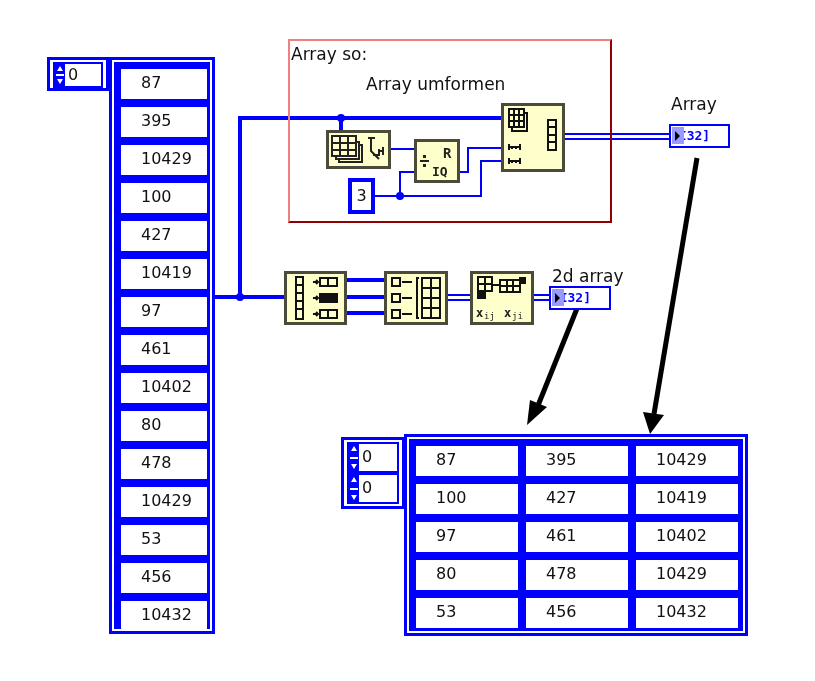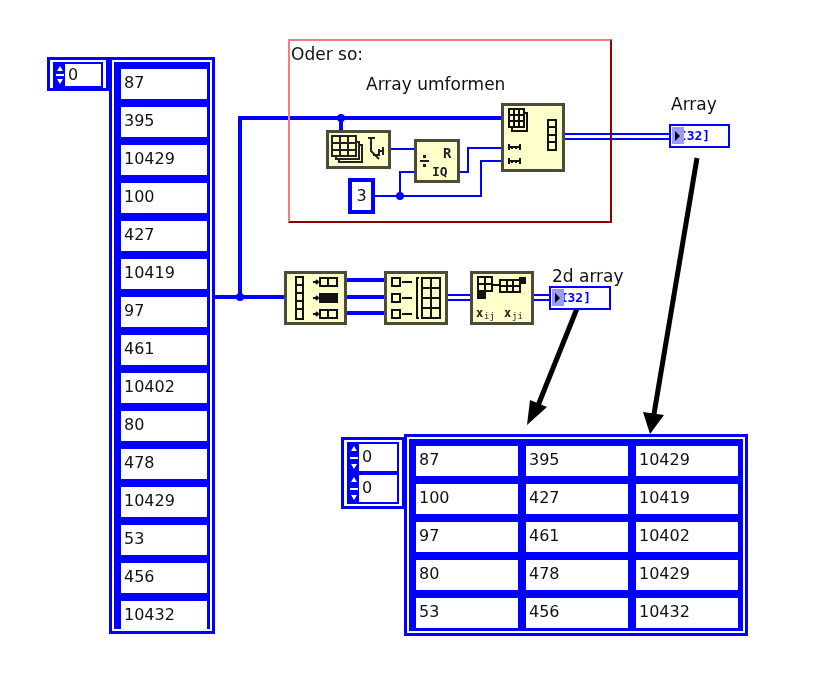--- a/index.html
+++ b/index.html
@@ -3,21 +3,21 @@
 <meta charset="utf-8">
 <style>
   html, body { margin: 0; padding: 0; background: #ffffff; }
   body { width: 815px; height: 681px; position: relative; overflow: hidden;
          font-family: "DejaVu Sans", "Liberation Sans", sans-serif; }
   .abs { position: absolute; }
   
   .arr-frame { position: absolute; border: 3px solid #0000ff; background: #ffffff; box-sizing: border-box; }
   .arr-inner { position: absolute; background: #0000ff; }
   .cell { position: absolute; background: #ffffff; box-sizing: border-box;
-          font-size: 16px; color: #111; line-height: 27px; padding-left: 3px; white-space: nowrap; }
+          font-size: 16px; color: #111; line-height: 27px; padding-left: 20px; white-space: nowrap; }
   .idx { position: absolute; border: 3px solid #0000ff; box-sizing: border-box; background:#fff; }
   .idx-row { position: absolute; left: 3px; right: 3px; height: 24px; border: 2px solid #0000ff; box-sizing: border-box; background:#fff; }
   .spin { position: absolute; left: 0; top: 0; width: 10px; height: 100%; background: #0000ff; }
   .spin i { position: absolute; left: 2px; width: 0; height: 0; border-left: 3px solid transparent; border-right: 3px solid transparent; }
   .spin .up { top: 2px; border-bottom: 5px solid #ffffff; }
   .spin .dn { bottom: 2px; border-top: 5px solid #ffffff; }
   .spin .mid { position:absolute; left:1px; right:1px; top:50%; height:2px; margin-top:-1px; background:#fff; }
   .idx-val { position: absolute; left: 13px; top: 0; font-size: 16px; line-height: 20px; color: #111; }
   .label { position: absolute; font-size: 17px; color: #111; white-space: nowrap; }
   .node { position: absolute; background: #ffffcc; border: 3px solid #4b4b3c; box-sizing: border-box; }
@@ -99,21 +99,21 @@
       <div class="cell" style="left: 7px; width: 86px; top: 349px; height: 30px;">80</div>
       <div class="cell" style="left: 7px; width: 86px; top: 387px; height: 30px;">478</div>
       <div class="cell" style="left: 7px; width: 86px; top: 425px; height: 30px;">10429</div>
       <div class="cell" style="left: 7px; width: 86px; top: 463px; height: 30px;">53</div>
       <div class="cell" style="left: 7px; width: 86px; top: 501px; height: 30px;">456</div>
       <div class="cell" style="left: 7px; width: 86px; top: 539px; height: 30px;">10432</div>
     </div>
 </div>
 
 <div class="abs" style="left:288px; top:39px; width:324px; height:184px; border:2px solid #f08080; border-right-color:#900000; border-bottom-color:#900000; box-sizing:border-box;"></div>
-<span class="label" style="left:291px; top:44px;">Oder so:</span>
+<span class="label" style="left:291px; top:44px;">Array so:</span>
 <span class="label" style="left:366px; top:74px;">Array umformen</span>
 
 <div class="node" style="left:326px; top:130px; width:65px; height:39px;">
   <svg class="glyph" width="59" height="33" viewBox="0 0 59 33">
     <g fill="none" stroke="#222" stroke-width="2">
       <rect x="3" y="3" width="24" height="20"></rect>
       <path d="M11 3V23M19 3V23M3 10H27M3 17H27"></path>
       <path d="M27 9H30V26H7V23"></path>
       <path d="M30 12H33V29H10V26"></path>
       <path d="M39 5H46M42 5V18L50 26M50 16V22H44M54 14V22M50 18H54"></path>

